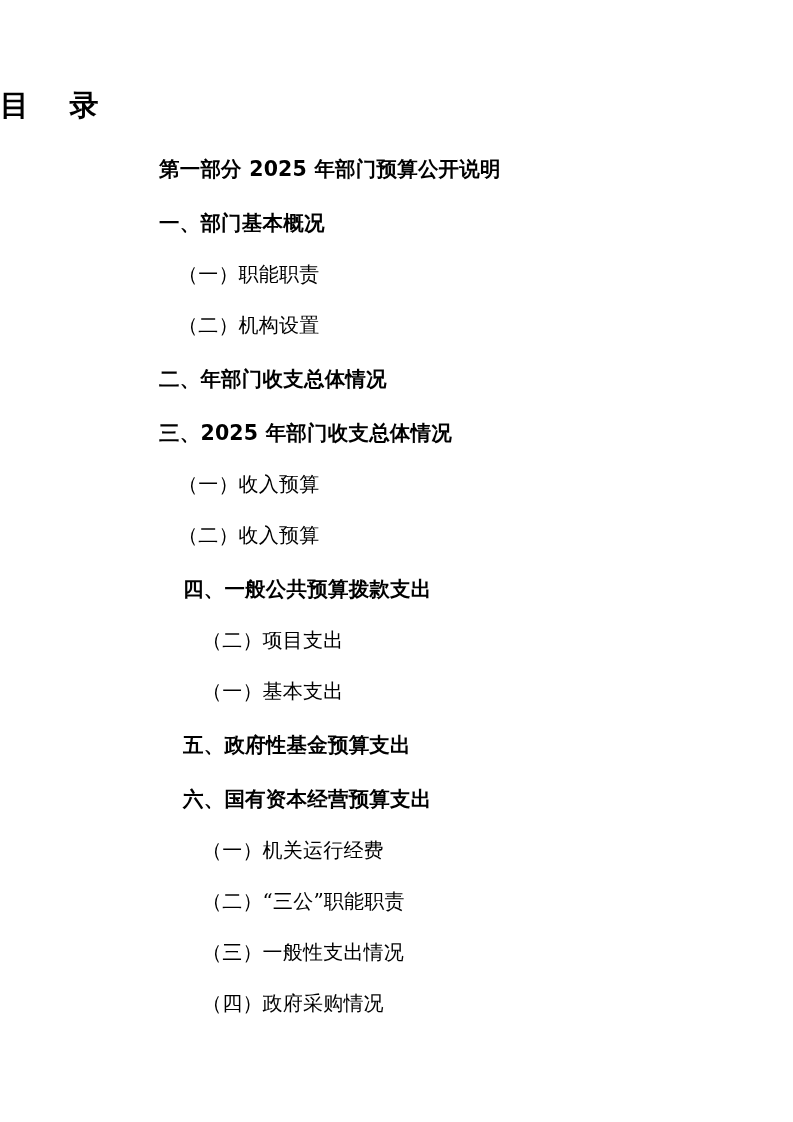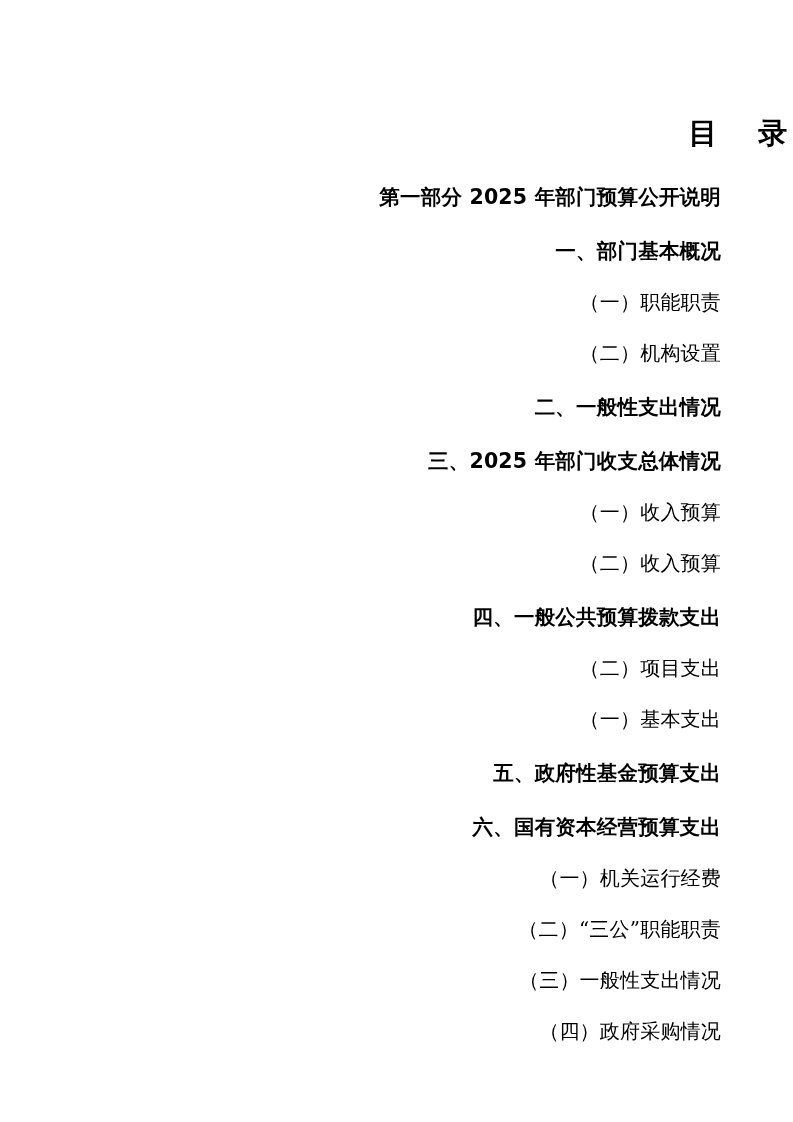--- a/index.html
+++ b/index.html
@@ -15,34 +15,33 @@
     overflow: hidden;
   }
   .page {
     position: relative;
     width: 793px;
     height: 1122px;
     box-sizing: border-box;
     padding: 0;
   }
   .doc-title {
-    text-align: right;
+    text-align: left;
     font-family: "DejaVu Sans", "Liberation Sans", sans-serif;
     font-weight: bold;
     font-size: 29px;
     letter-spacing: 0.20em;
     margin: 0;
-    padding-top: 118px;
+    padding-top: 90px;
     line-height: 1.1;
   }
   .toc {
-    margin: 0;
+    margin: 16px;
     padding: 0 72px 0 0;
     list-style: none;
-    text-align: right;
   }
   .toc-entry {
     margin: 0;
     padding: 0;
     white-space: nowrap;
   }
   
   .lvl-part {
     font-family: "DejaVu Sans", "Liberation Sans", sans-serif;
     font-weight: bold;
@@ -79,21 +78,21 @@
 </head>
 <body>
 
 <div class="page">
   <h1 class="doc-title">目　录</h1>
   <ul class="toc">
     <li class="toc-entry lvl-part">第一部分 2025 年部门预算公开说明</li>
     <li class="toc-entry lvl-1">一、部门基本概况</li>
     <li class="toc-entry lvl-2">（一）职能职责</li>
     <li class="toc-entry lvl-2">（二）机构设置</li>
-    <li class="toc-entry lvl-1">二、一般性支出情况</li>
+    <li class="toc-entry lvl-1">二、年部门收支总体情况</li>
     <li class="toc-entry lvl-1">三、2025 年部门收支总体情况</li>
     <li class="toc-entry lvl-2">（一）收入预算</li>
     <li class="toc-entry lvl-2">（二）收入预算</li>
     <li class="toc-entry lvl-1 indent-more">四、一般公共预算拨款支出</li>
     <li class="toc-entry lvl-2 indent-more">（二）项目支出</li>
     <li class="toc-entry lvl-2 indent-more">（一）基本支出</li>
     <li class="toc-entry lvl-1 indent-more">五、政府性基金预算支出</li>
     <li class="toc-entry lvl-1 indent-more">六、国有资本经营预算支出</li>
     <li class="toc-entry lvl-2 indent-more">（一）机关运行经费</li>
     <li class="toc-entry lvl-2 indent-more">（二）“三公”职能职责</li>

